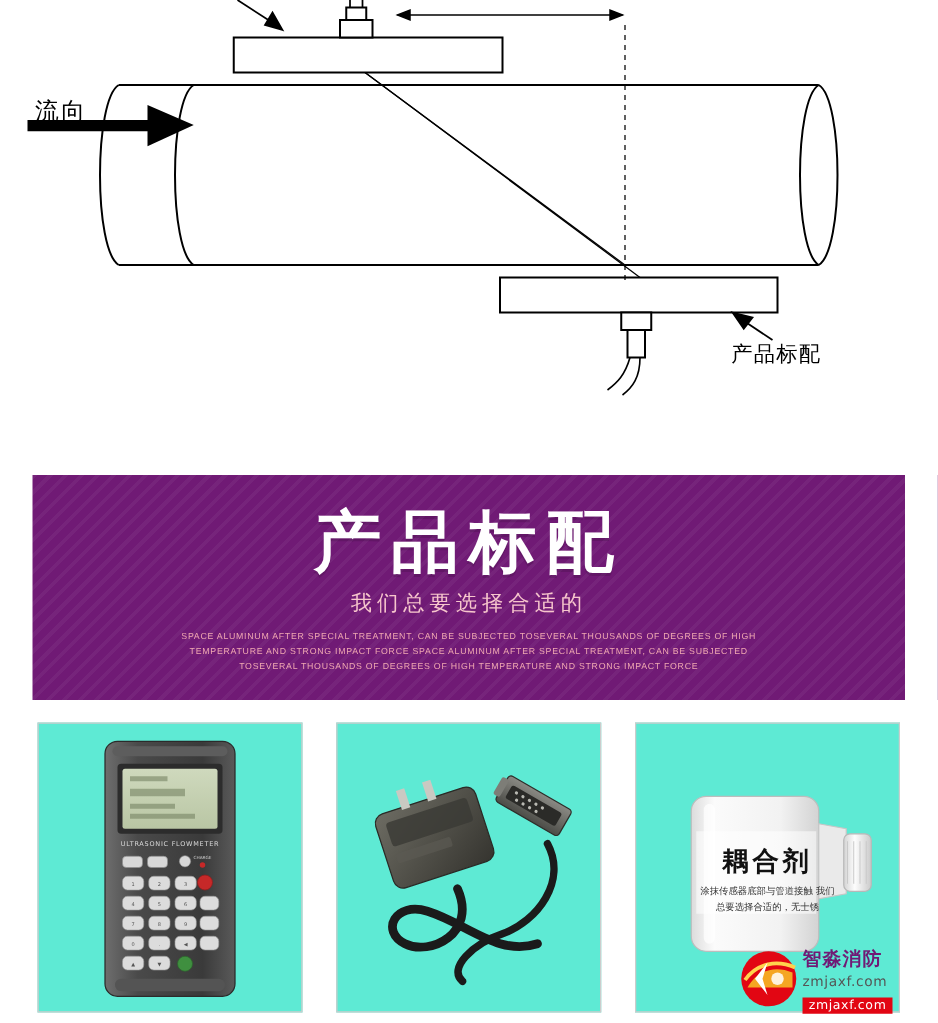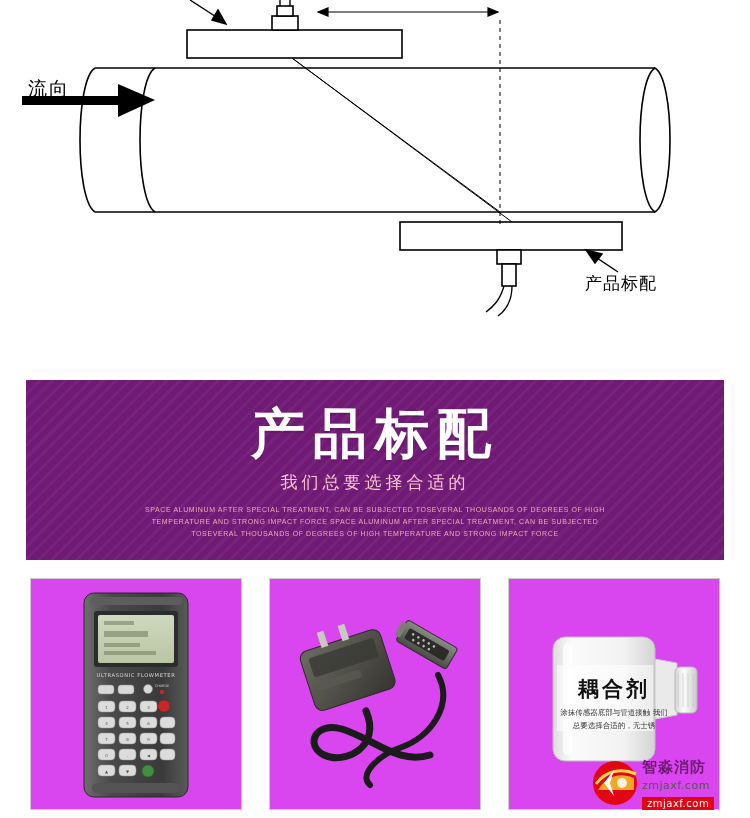--- a/index.html
+++ b/index.html
@@ -105,21 +105,21 @@
     display: flex;
     justify-content: space-between;
     padding: 18px 30px 0 30px;
     box-sizing: border-box;
   }
   .card {
     width: 212px;
     height: 232px;
     border: 1px solid #cccccc;
     box-sizing: border-box;
-    background: #d946ef;
+    background: #5eead4;
     position: relative;
     overflow: hidden;
   }
 
   
   .device-wrap {
     position: absolute;
     left: 50%;
     top: 12px;
     transform: translateX(-50%);

